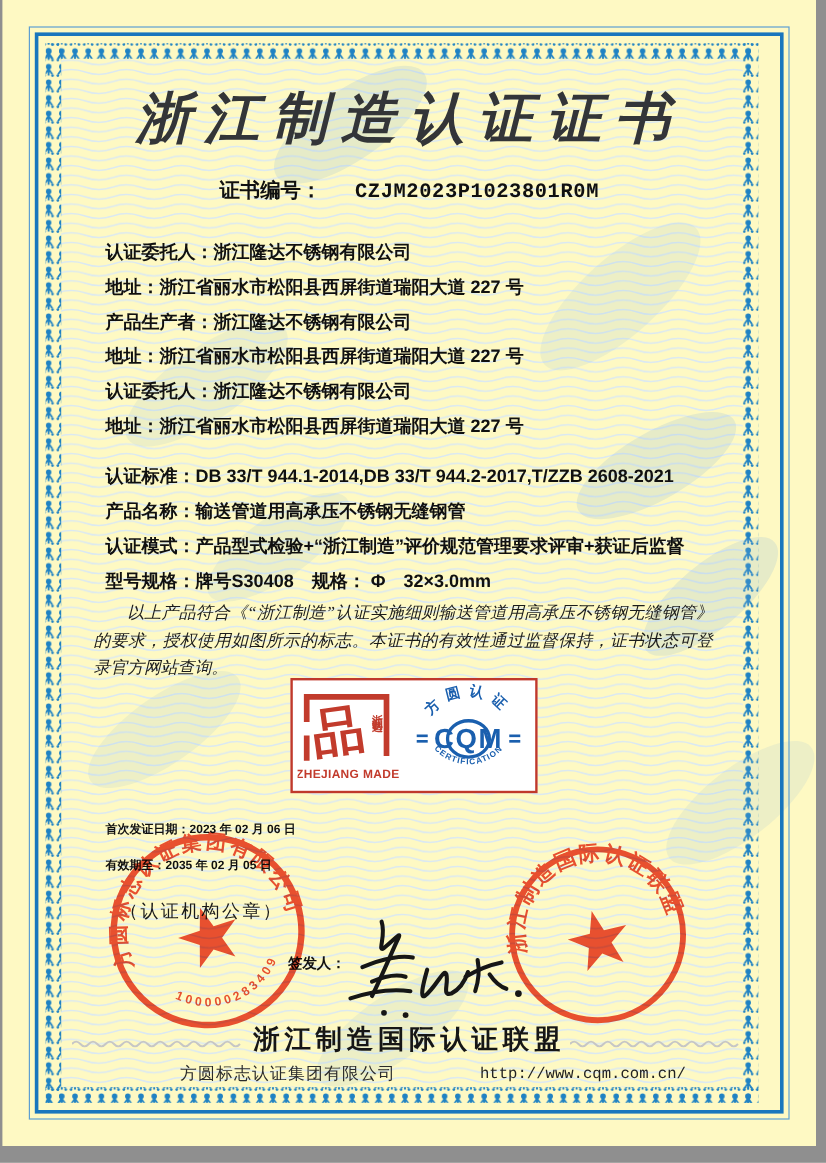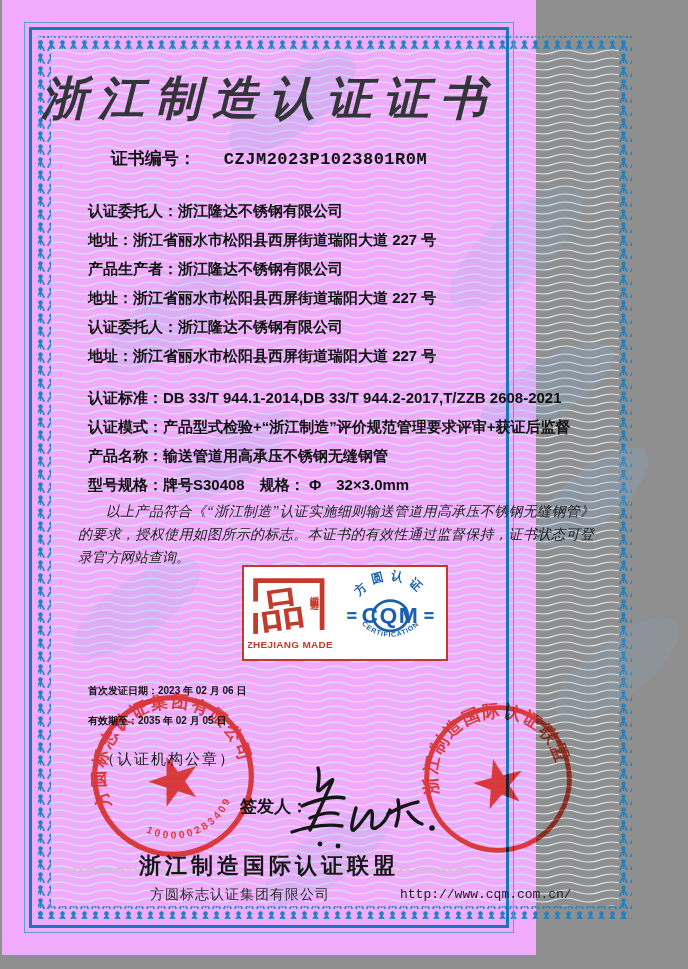--- a/index.html
+++ b/index.html
@@ -3,22 +3,22 @@
 <meta charset="utf-8">
 <style>
   html,body{margin:0;padding:0;}
   body{
     width:688px;height:969px;overflow:hidden;
     background:#8f8f8f;
     font-family:"Liberation Sans","DejaVu Sans",sans-serif;
     -webkit-font-smoothing:antialiased;
   }
   .page{
-    position:absolute;left:2px;top:0;width:534px;height:955px;
-    background:#f0abfc;
+    position:absolute;left:2px;top:0;width:678px;height:955px;
+    background:#fef9c3;
   }
   
   .frame-thin{position:absolute;left:22px;top:22px;right:22px;bottom:22px;border:1px solid #5d9fd2;}
   .frame-thick{position:absolute;left:27px;top:27px;right:27px;bottom:27px;border:3px solid #1976bd;}
   .frame-svg{position:absolute;left:0;top:0;}
   
   .wm{position:absolute;border-radius:50%;background:rgba(133,181,222,0.20);transform:rotate(-35deg);}
   .wm.b2{background:rgba(133,181,222,0.14);}
   
   .title{
@@ -41,21 +41,21 @@
   }
   
   .logo-box{
     position:absolute;left:240px;top:565px;width:206px;height:96px;
     background:#fff;border:2.5px solid #c0392b;box-sizing:border-box;
     display:flex;align-items:center;justify-content:space-around;padding:2px 4px;
   }
   
   .dateline{position:absolute;font-size:10px;font-weight:700;color:#101010;white-space:nowrap;}
   .seal-note{position:absolute;left:98px;top:750px;font-size:15px;color:#1a1a1a;letter-spacing:2px;}
-  .issuer{position:absolute;left:238px;top:795px;font-size:17px;font-weight:700;color:#101010;}
+  .issuer{position:absolute;left:238px;top:795px;font-size:12px;font-weight:700;color:#101010;}
   .stamp{position:absolute;mix-blend-mode:multiply;opacity:0.88;}
   .stamp.left{left:83px;top:688px;transform:rotate(-18deg);}
   .stamp.right{left:416px;top:699px;transform:rotate(-14deg);}
   .signature{position:absolute;left:278px;top:760px;}
   
   .alliance{
     position:absolute;left:0;top:851px;width:100%;text-align:center;
     font-size:22px;font-weight:700;letter-spacing:4px;color:#161616;
   }
   .squiggle{position:absolute;top:866px;}
@@ -109,22 +109,22 @@
 
   <div class="fields">
     <div class="field-row"><span>认证委托人：</span><span>浙江隆达不锈钢有限公司</span></div>
     <div class="field-row"><span>地址：</span><span>浙江省丽水市松阳县西屏街道瑞阳大道 227 号</span></div>
     <div class="field-row"><span>产品生产者：</span><span>浙江隆达不锈钢有限公司</span></div>
     <div class="field-row"><span>地址：</span><span>浙江省丽水市松阳县西屏街道瑞阳大道 227 号</span></div>
     <div class="field-row"><span>认证委托人：</span><span>浙江隆达不锈钢有限公司</span></div>
     <div class="field-row"><span>地址：</span><span>浙江省丽水市松阳县西屏街道瑞阳大道 227 号</span></div>
     <div class="gap"></div>
     <div class="field-row"><span>认证标准：</span><span>DB 33/T 944.1-2014,DB 33/T 944.2-2017,T/ZZB 2608-2021</span></div>
+    <div class="field-row"><span>产品名称：</span><span>输送管道用高承压不锈钢无缝钢管</span></div>
     <div class="field-row"><span>认证模式：</span><span>产品型式检验+“浙江制造”评价规范管理要求评审+获证后监督</span></div>
-    <div class="field-row"><span>产品名称：</span><span>输送管道用高承压不锈钢无缝钢管</span></div>
     <div class="field-row"><span>型号规格：</span><span>牌号S30408　规格： Φ　32×3.0mm</span></div>
   </div>
 
   <div class="statement">以上产品符合《“浙江制造”认证实施细则输送管道用高承压不锈钢无缝钢管》 的要求，授权使用如图所示的标志。本证书的有效性通过监督保持，证书状态可登录官方网站查询。</div>
 
   <div class="logo-box">
     <svg width="94" height="88" viewBox="0 0 96 88">
       <path d="M8 32 L8 10 L78 10 L78 62" fill="none" stroke="#c23b2c" stroke-width="5"></path>
       <path d="M8 44 L8 66" fill="none" stroke="#c23b2c" stroke-width="5"></path>
       <text x="36" y="56" text-anchor="middle" font-size="46" font-weight="bold" fill="#c23b2c" font-family="'Liberation Serif',serif" transform="rotate(-8 36 44)">品</text>

